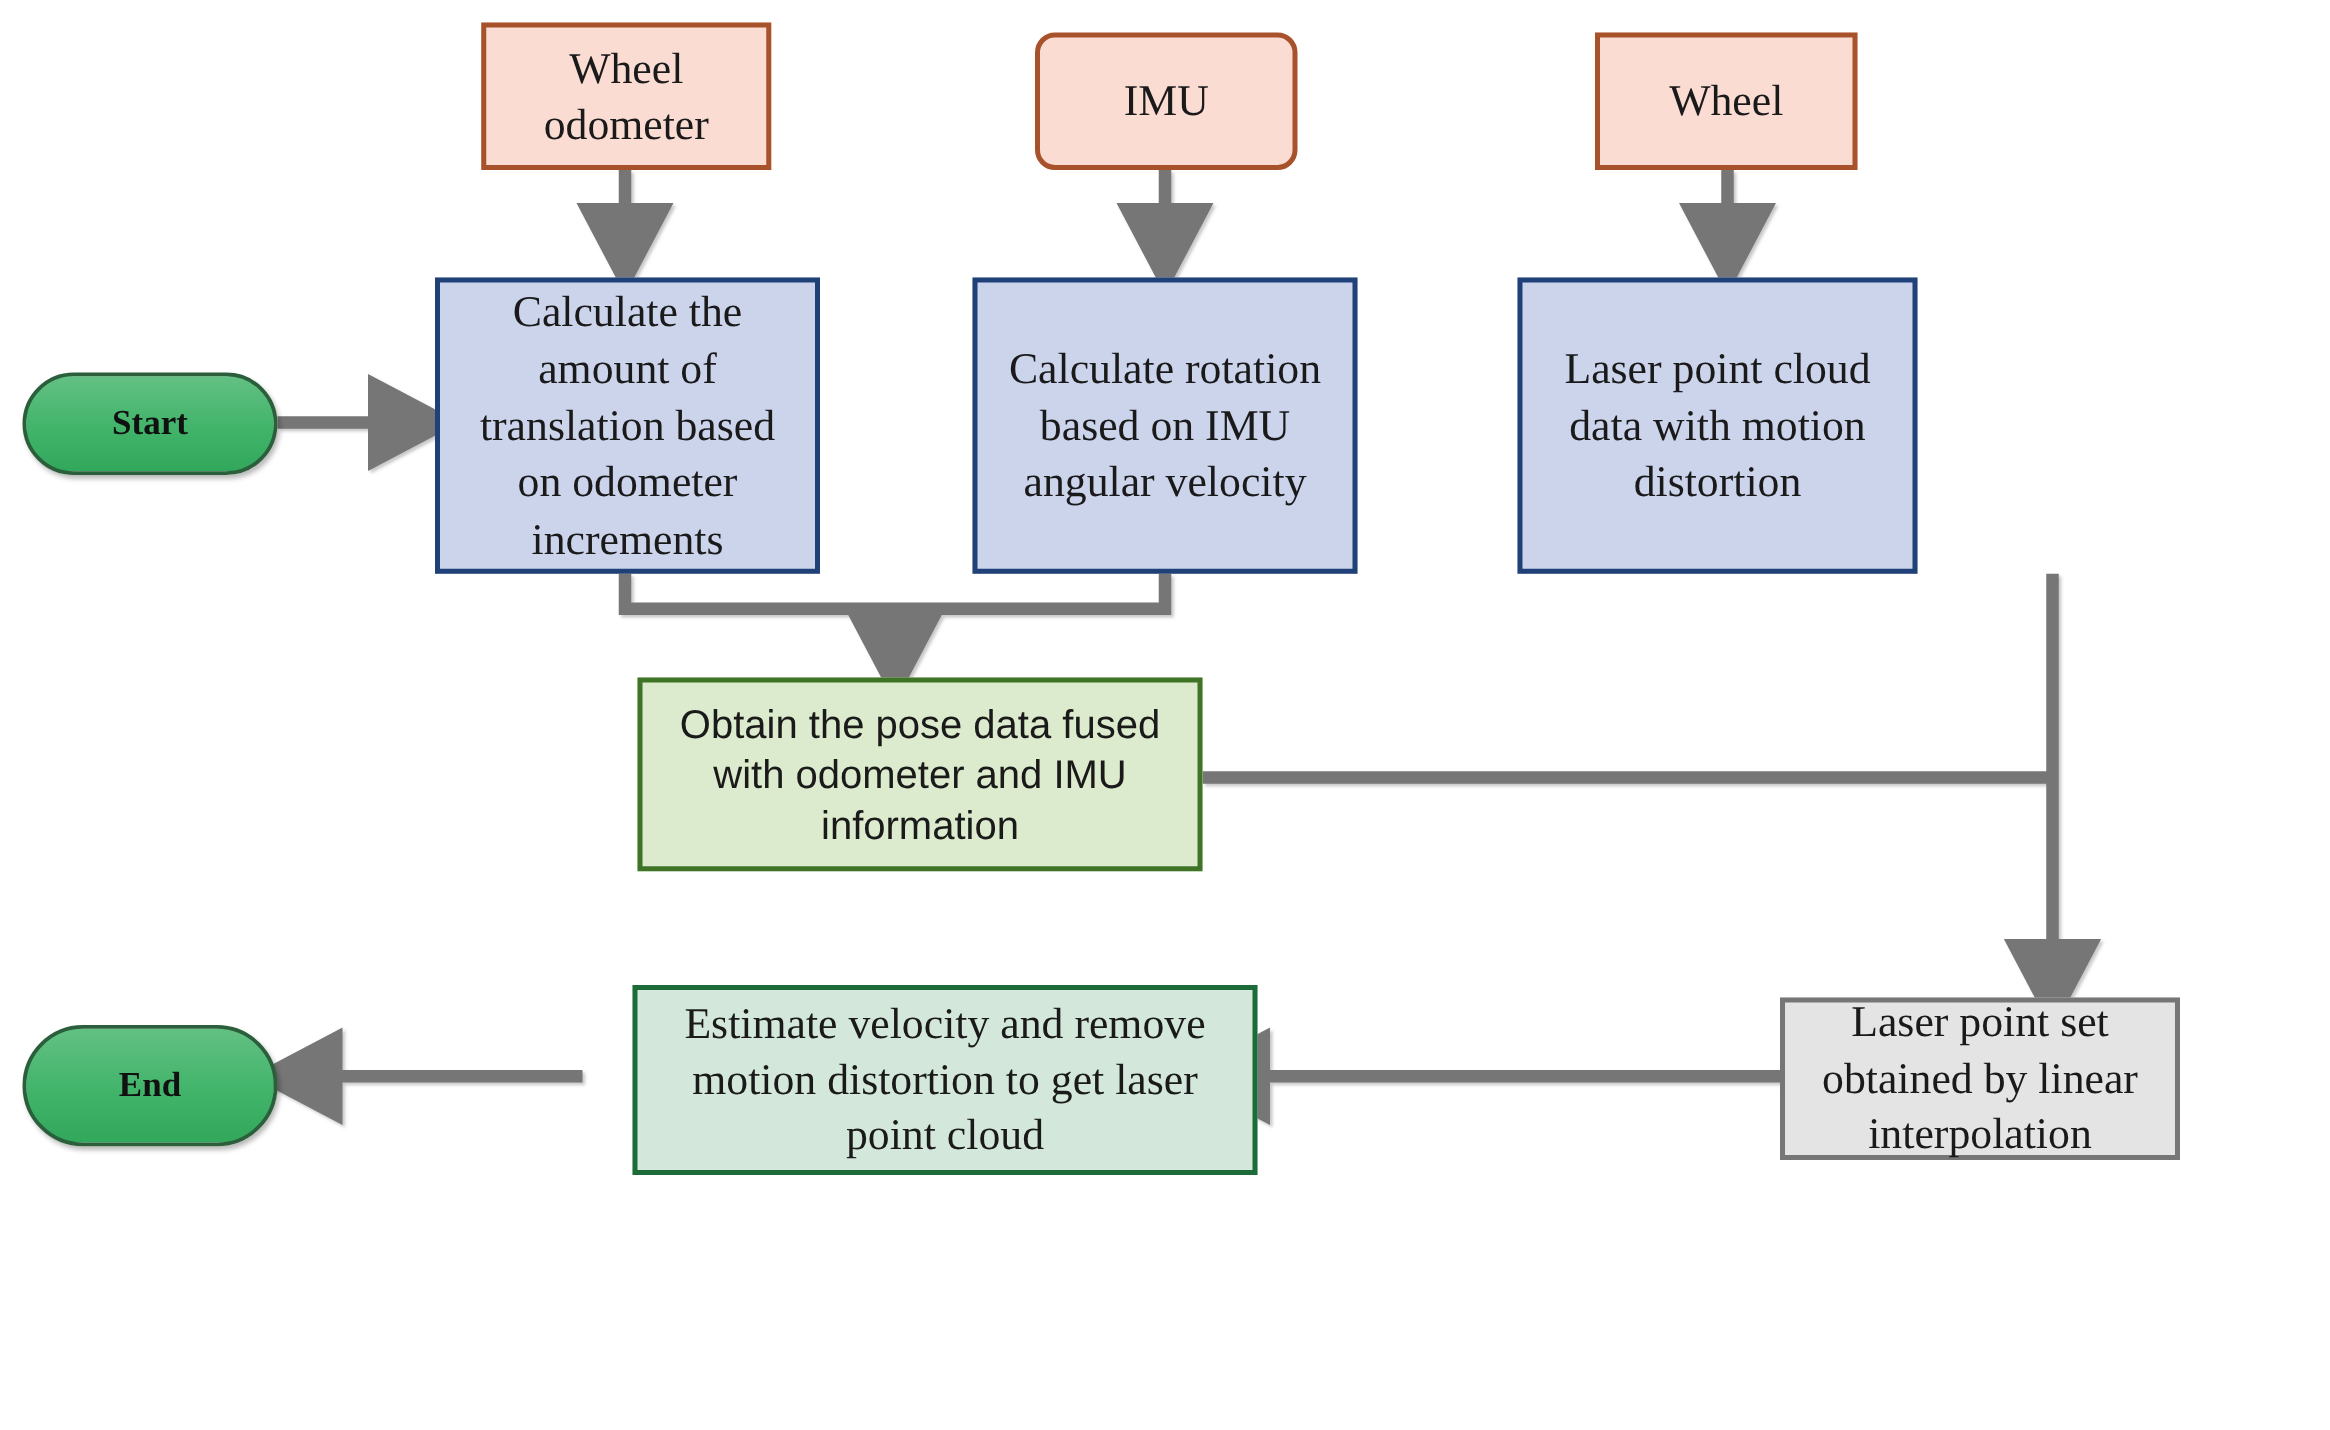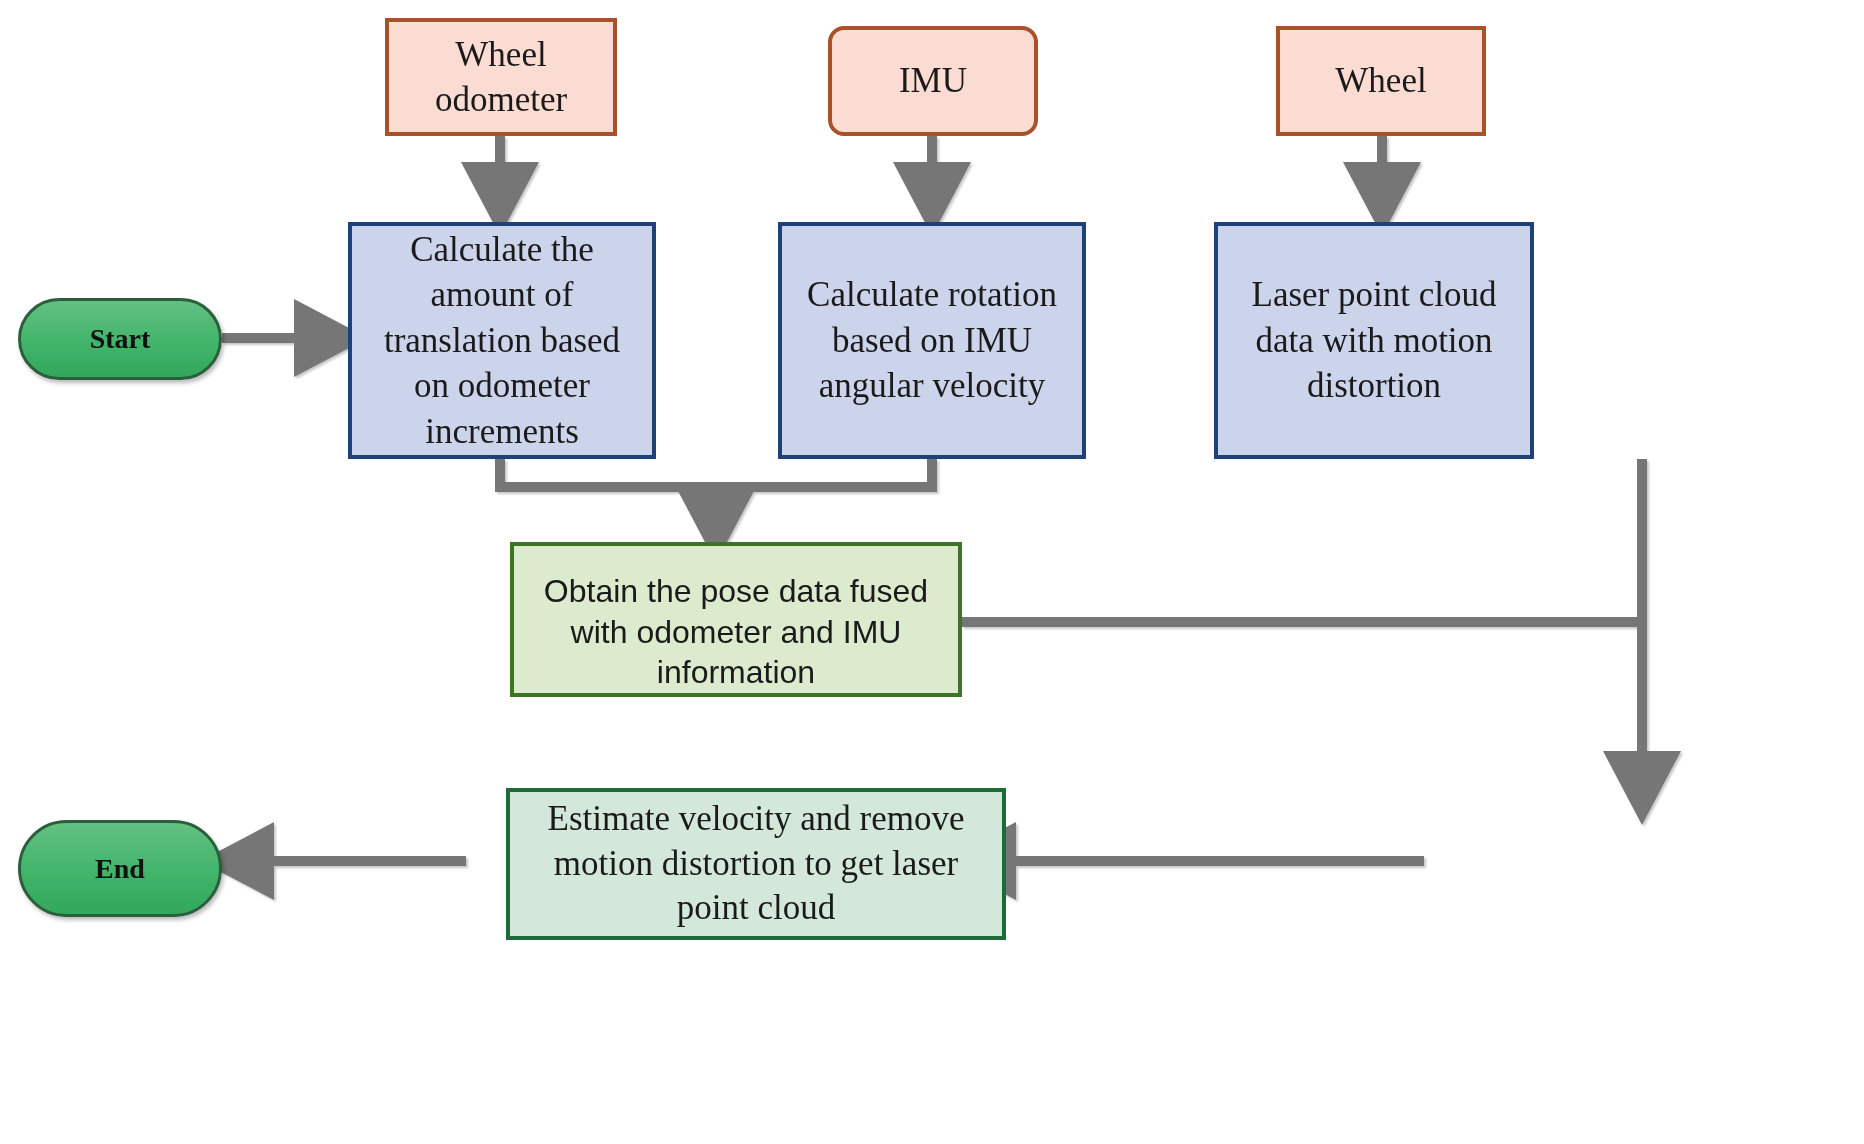--- a/index.html
+++ b/index.html
@@ -52,21 +52,20 @@
     line-height: 1.30;
   }
 
   
   .fused {
     background: #dcebcd;
     border: 4px solid #3f7326;
     font-family: "Liberation Sans", sans-serif;
     font-size: 32px;
     line-height: 1.27;
-    align-items: flex-end;
   }
 
   
   .result {
     background: #d3e8da;
     border: 4px solid #1c6b38;
     font-size: 35px;
     line-height: 1.28;
   }
 
@@ -177,20 +176,25 @@
 data with motion
 distortion</span>
   </div>
 
   <div class="node fused" style="left:510px; top:542px; width:452px; height:155px;">
     <span class="lbl">Obtain the pose data fused
 with odometer and IMU
 information</span>
   </div>
 
+  <div class="node gray" style="left:1424px; top:798px; width:320px; height:130px;">
+    <span class="lbl">Laser point set
+obtained by linear
+interpolation</span>
+  </div>
 
   <div class="node result" style="left:466px; top:788px; width:500px; height:152px;margin-left:40px;">
     <span class="lbl">Estimate velocity and remove
 motion distortion to get laser
 point cloud</span>
   </div>
 
 </div>
 
 </body></html>

